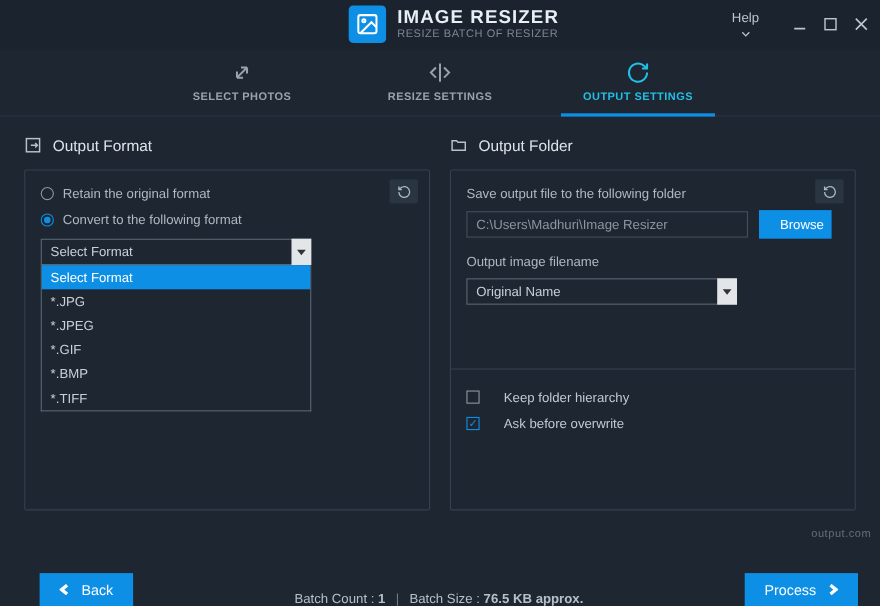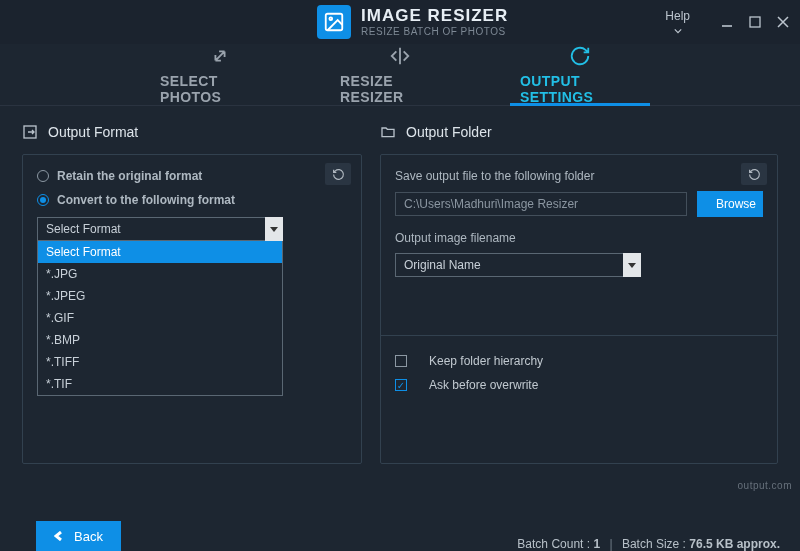--- a/index.html
+++ b/index.html
@@ -32,21 +32,21 @@
     .winbtns { display: flex; gap: 14px; align-items: center; color: #bcc5ce; }
     .winbtn { width: 14px; height: 14px; display:flex; align-items:center; justify-content:center; }
 
     .tabs {
       height: 62px; display: flex; justify-content: center;
       border-bottom: 1px solid #2a3340;
       gap: 60px;
     }
     .tab {
       display: flex; flex-direction: column; align-items: center; justify-content: center;
-      gap: 6px; color: #9aa3ad; font-size: 14px; font-weight: 600; letter-spacing: 0.4px;
+      gap: 6px; color: #9aa3ad; font-size: 10px; font-weight: 600; letter-spacing: 0.4px;
       width: 120px; position: relative;
     }
     .tab.active { color: #22bfe6; }
     .tab.active::after {
       content: ""; position: absolute; bottom: -1px; left: -10px; right: -10px;
       height: 3px; background: #0e8fe6;
     }
     .tab svg { width: 22px; height: 22px; stroke: currentColor; fill: none; stroke-width: 2; }
 
     .content { display: flex; gap: 18px; padding: 18px 22px 0; }
@@ -59,21 +59,21 @@
       height: 310px;
     }
     .reset {
       position: absolute; top: 8px; right: 10px;
       width: 26px; height: 22px; background: #2a3542;
       display:flex; align-items:center; justify-content:center;
       border-radius:2px; color:#b0b8c0;
     }
     .reset svg { width:13px; height:13px; stroke: currentColor; fill:none; stroke-width:2.2; }
 
-    .radio-row { display:flex; align-items:center; gap:8px; color:#aeb8c1; font-size:12px; margin-bottom:10px;font-weight:bold; }
+    .radio-row { display:flex; align-items:center; gap:8px; color:#aeb8c1; font-size:12px; margin-bottom:10px; }
     .radio {
       width:12px; height:12px; border:1.5px solid #8c98a3; border-radius:50%;
       display:flex; align-items:center; justify-content:center;
     }
     .radio.checked { border-color:#0e8fe6; }
     .radio.checked::after { content:""; width:6px; height:6px; border-radius:50%; background:#0e8fe6; }
 
     .select-wrap { position: relative; margin-top: 6px; width: 246px; }
     .select-display {
       height: 24px; background: #1d2631; border:1px solid #5a6773;
@@ -88,21 +88,21 @@
       position:absolute; left:0; top:24px; width:246px;
       background:#1d2631; border:1px solid #5a6773; border-top:none;
       z-index:10;
     }
     .dropdown-item { padding:4px 8px; color:#c8d0d8; font-size:12px; }
     .dropdown-item.selected { background:#0e8fe6; color:#fff; }
 
     .field-label { color:#aeb8c1; font-size:12px; margin-bottom:8px; }
     .text-input {
       height:24px; background:#1d2631; border:1px solid #434f5b;
-      padding:0 8px; color:#8b96a1; font-size:12px; width:292px;
+      padding:0 8px; color:#8b96a1; font-size:12px; width:256px;
       display:flex; align-items:center;
     }
     .row { display:flex; align-items:center; gap:10px; }
     .browse-btn {
       width:66px; height:26px; background:#0e8fe6; color:#fff;
       display:flex; align-items:center; justify-content:center;
       font-size:12px;
       padding-left:12px;
     }
     .divider { height:1px; background:#32414f; margin:18px -14px; }
@@ -139,21 +139,21 @@
   <div class="brand">
     <div class="logo">
       <svg viewBox="0 0 24 24">
           <rect x="3" y="3" width="18" height="18" rx="2"></rect>
           <circle cx="8.5" cy="8.5" r="1.5"></circle>
           <path d="M21 15l-5-5L5 21"></path>
         </svg>
     </div>
     <div class="brand-text">
       <span class="brand-title">IMAGE RESIZER</span>
-      <span class="brand-sub">RESIZE BATCH OF PHOTOS</span>
+      <span class="brand-sub">RESIZE BATCH OF RESIZER</span>
     </div>
   </div>
   <div class="help">
     <span>Help</span>
     <svg width="8" height="8" viewBox="0 0 10 10">
         <path d="M1 3l4 4 4-4" stroke="#bcc5ce" fill="none" stroke-width="1.5"></path>
       </svg>
   </div>
   <div class="winbtns">
     <div class="winbtn">
@@ -178,21 +178,21 @@
   <div class="tab">
     <svg viewBox="0 0 24 24">
         <path d="M7 17L17 7M17 7h-6M17 7v6M7 17h6M7 17v-6"></path>
       </svg>
     <span>SELECT PHOTOS</span>
   </div>
   <div class="tab">
     <svg viewBox="0 0 24 24">
         <path d="M12 3v18M8 7l-5 5 5 5M16 7l5 5-5 5"></path>
       </svg>
-    <span>RESIZE RESIZER</span>
+    <span>RESIZE SETTINGS</span>
   </div>
   <div class="tab active">
     <svg viewBox="0 0 24 24">
         <path d="M21 12a9 9 0 1 1-3-6.7L21 8M21 3v5h-5"></path>
       </svg>
     <span>OUTPUT SETTINGS</span>
   </div>
 </div>
 
 <div class="content">
@@ -224,21 +224,20 @@
           <span>Select Format</span>
         </div>
         <div class="select-caret"></div>
         <div class="dropdown">
           <div class="dropdown-item selected">Select Format</div>
           <div class="dropdown-item">*.JPG</div>
           <div class="dropdown-item">*.JPEG</div>
           <div class="dropdown-item">*.GIF</div>
           <div class="dropdown-item">*.BMP</div>
           <div class="dropdown-item">*.TIFF</div>
-          <div class="dropdown-item">*.TIF</div>
         </div>
       </div>
     </div>
   </div>
 
   <div class="panel">
     <div class="panel-title">
       <svg viewBox="0 0 24 24">
           <path d="M3 6h6l2 2h10v11H3z"></path>
         </svg>
@@ -285,13 +284,19 @@
     <svg viewBox="0 0 10 10">
         <path d="M7 1L2 5l5 4"></path>
       </svg>
     <span>Back</span>
   </div>
   <div class="footer-info">
     <span>Batch Count :</span> <b>1</b>
     <span class="sep">|</span>
     <span>Batch Size :</span> <b>76.5 KB approx.</b>
   </div>
+  <div class="btn">
+    <span>Process</span>
+    <svg viewBox="0 0 10 10">
+        <path d="M3 1l5 4-5 4"></path>
+      </svg>
+  </div>
 </div>
 
 </body></html>

